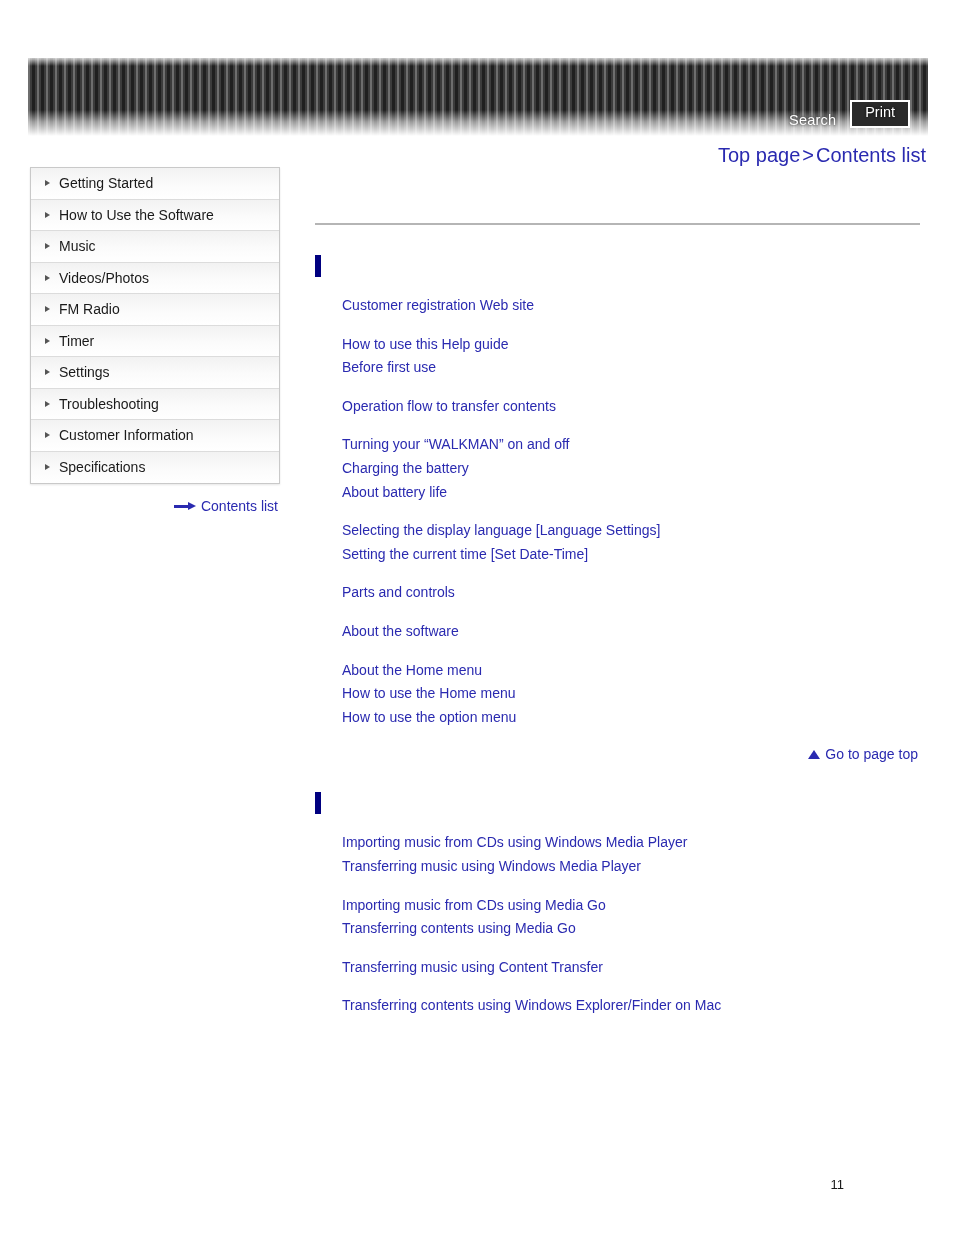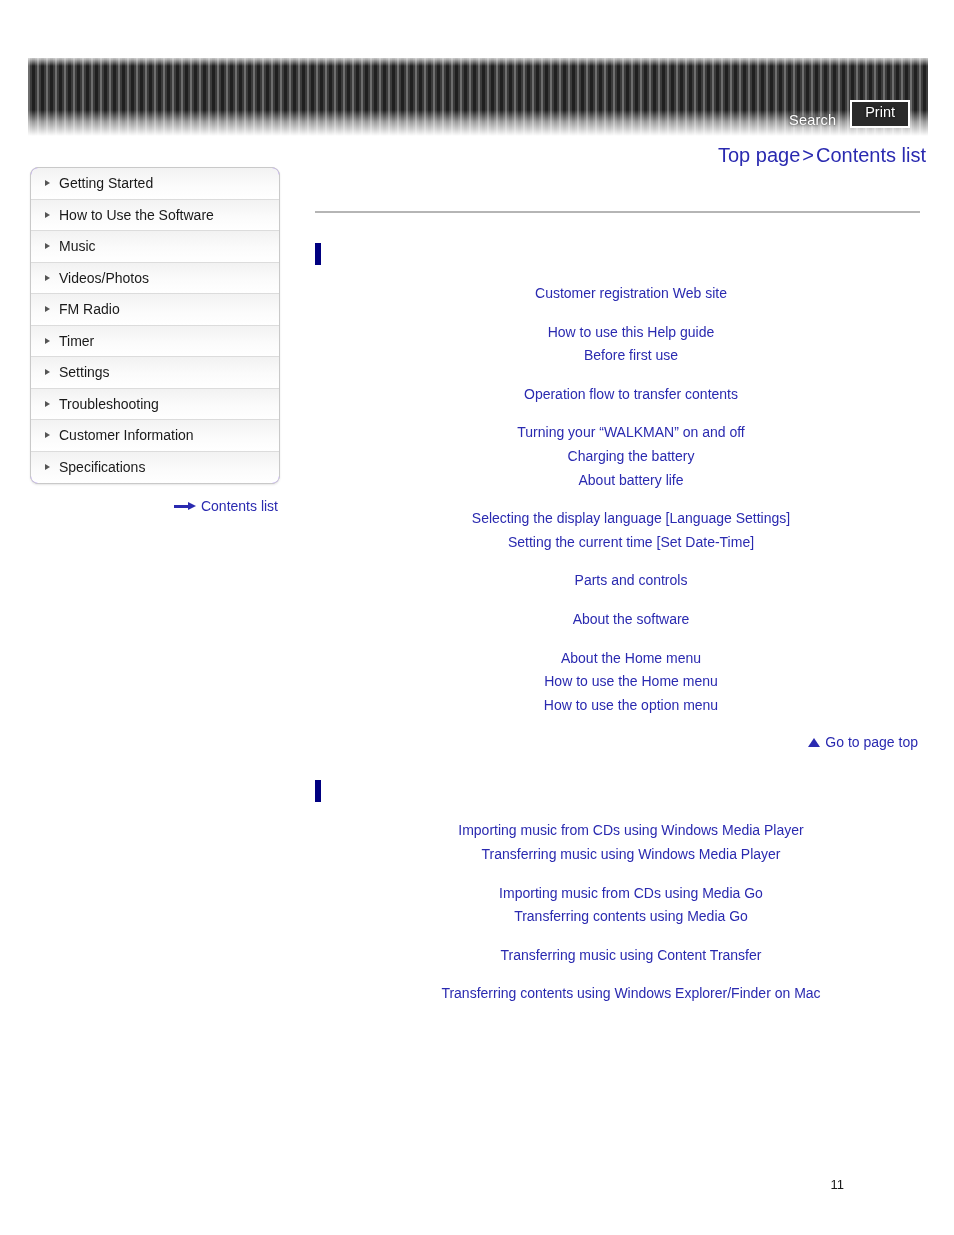--- a/index.html
+++ b/index.html
@@ -93,21 +93,21 @@
   }
   .breadcrumb .sep { color: #2a2ab0; padding: 0 2px; }
 
   
   .sidebar {
     position: absolute;
     left: 30px;
     top: 167px;
     width: 248px;
     border: 1px solid #c9c9c9;
-    border-radius: 8px;
+    border-radius: 0;
     background: #8b5cf6;
     box-shadow: 0 1px 2px rgba(0,0,0,0.10);
     overflow: hidden;
   }
   .nav-item {
     position: relative;
     height: 31.5px;
     display: flex;
     align-items: center;
     padding-left: 14px;
@@ -162,23 +162,22 @@
     width: 0; height: 0;
     border-left: 8px solid #2a2ab0;
     border-top: 4.5px solid transparent;
     border-bottom: 4.5px solid transparent;
   }
 
   
   .main {
     position: absolute;
     left: 315px;
-    top: 164px;
+    top: 176px;
     width: 605px;
-    text-align: center;
   }
   .top-rule {
     height: 0;
     border-top: 2px solid #b5b5b5;
     margin-top: 47px;
   }
 
   .section { position: relative; }
   .section-heading {
     display: flex;

